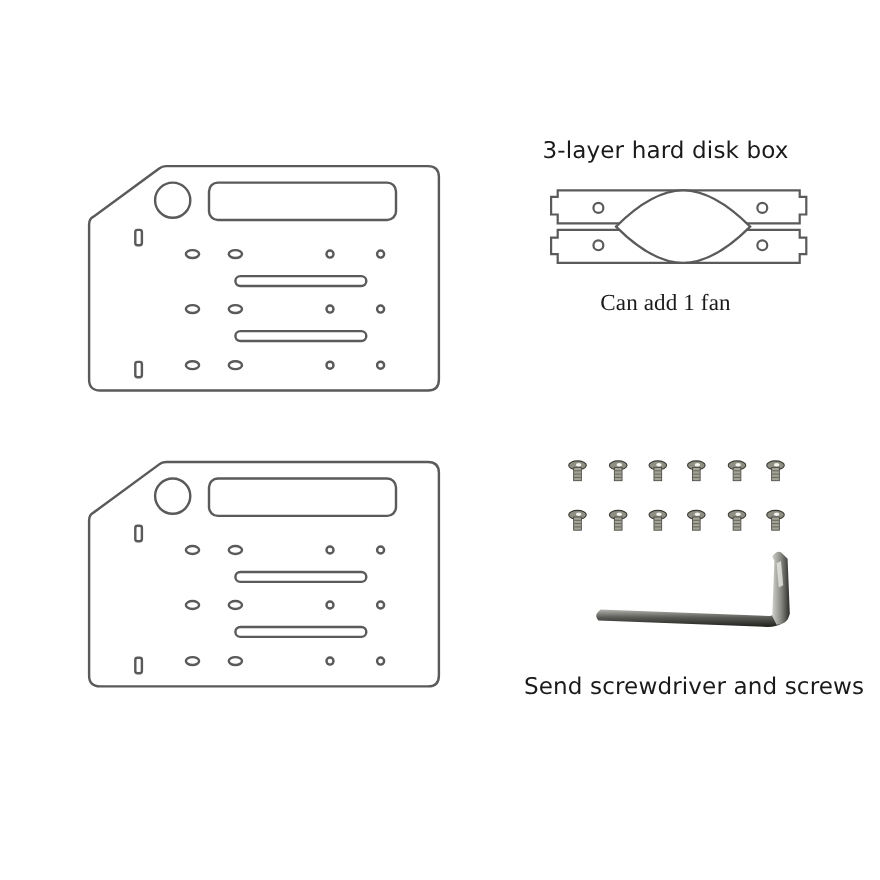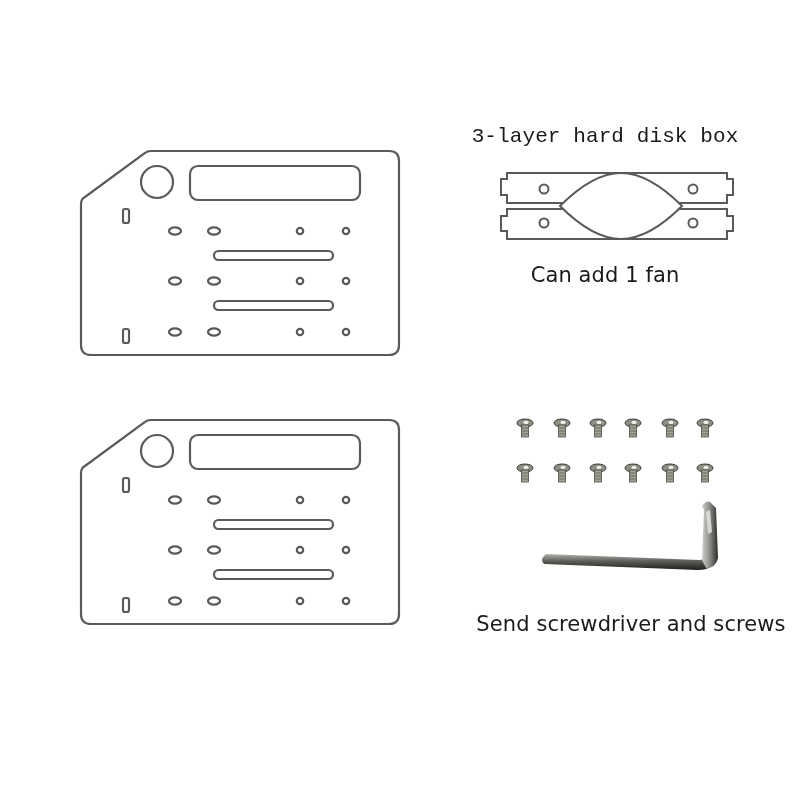--- a/index.html
+++ b/index.html
@@ -53,38 +53,38 @@
     <circle cx="221" cy="132" r="3.2"></circle>
     <circle cx="267" cy="132" r="3.2"></circle>
     <rect x="135" y="152" width="119" height="9" rx="4.5"></rect>
     <ellipse cx="96" cy="183" rx="6" ry="3.6"></ellipse>
     <ellipse cx="135" cy="183" rx="6" ry="3.6"></ellipse>
     <circle cx="221" cy="183" r="3.2"></circle>
     <circle cx="267" cy="183" r="3.2"></circle>
   </g>
 </svg>
 
-<div class="caption" style="left:470px; top:125px; width:270px;font-family:Liberation Mono, monospace;">3-layer hard disk box</div>
+<div class="caption" style="left:470px; top:125px; width:270px;">3-layer hard disk box</div>
 
 <svg width="245" height="75" style="left:497px; top:171px;" viewBox="0 0 245 75">
   <g fill="none" stroke="#5a5a5a" stroke-width="2">
 
     <path d="M10 2 L230 2 L230 8 L236 8 L236 24 L230 24 L230 32 L10 32 L10 24 L4 24 L4 8 L10 8 Z"></path>
     <circle cx="47" cy="18" r="4.5"></circle>
     <circle cx="196" cy="18" r="4.5"></circle>
 
     <path d="M10 38 L230 38 L230 45 L236 45 L236 60 L230 60 L230 68 L10 68 L10 60 L4 60 L4 45 L10 45 Z"></path>
     <circle cx="47" cy="52" r="4.5"></circle>
     <circle cx="196" cy="52" r="4.5"></circle>
   </g>
 
   <path d="M63 35 Q96 2 124 2 Q152 2 185 35 Q152 68 124 68 Q96 68 63 35 Z" fill="#ffffff" stroke="#5a5a5a" stroke-width="2"></path>
 </svg>
 
-<div class="caption" style="left:500px; top:263px; width:210px;">Can add 1 fan</div>
+<div class="caption" style="left:500px; top:263px; width:210px;font-family:Liberation Serif, serif;">Can add 1 fan</div>
 
 <svg width="220" height="80" style="left:512px; top:415px;" viewBox="0 0 220 80">
   <defs>
     <g id="screw">
       <ellipse cx="8" cy="4" rx="8" ry="4" fill="#8f8f84" stroke="#3a3a34" stroke-width="1"></ellipse>
       <ellipse cx="9" cy="3.4" rx="2.5" ry="1.6" fill="#f2f2ee"></ellipse>
       <rect x="4.5" y="6" width="7" height="12" fill="#a3a398" stroke="#4a4a42" stroke-width="0.8"></rect>
       <line x1="5" y1="9" x2="11" y2="9" stroke="#5a5a50" stroke-width="0.8"></line>
       <line x1="5" y1="12" x2="11" y2="12" stroke="#5a5a50" stroke-width="0.8"></line>
       <line x1="5" y1="15" x2="11" y2="15" stroke="#5a5a50" stroke-width="0.8"></line>

